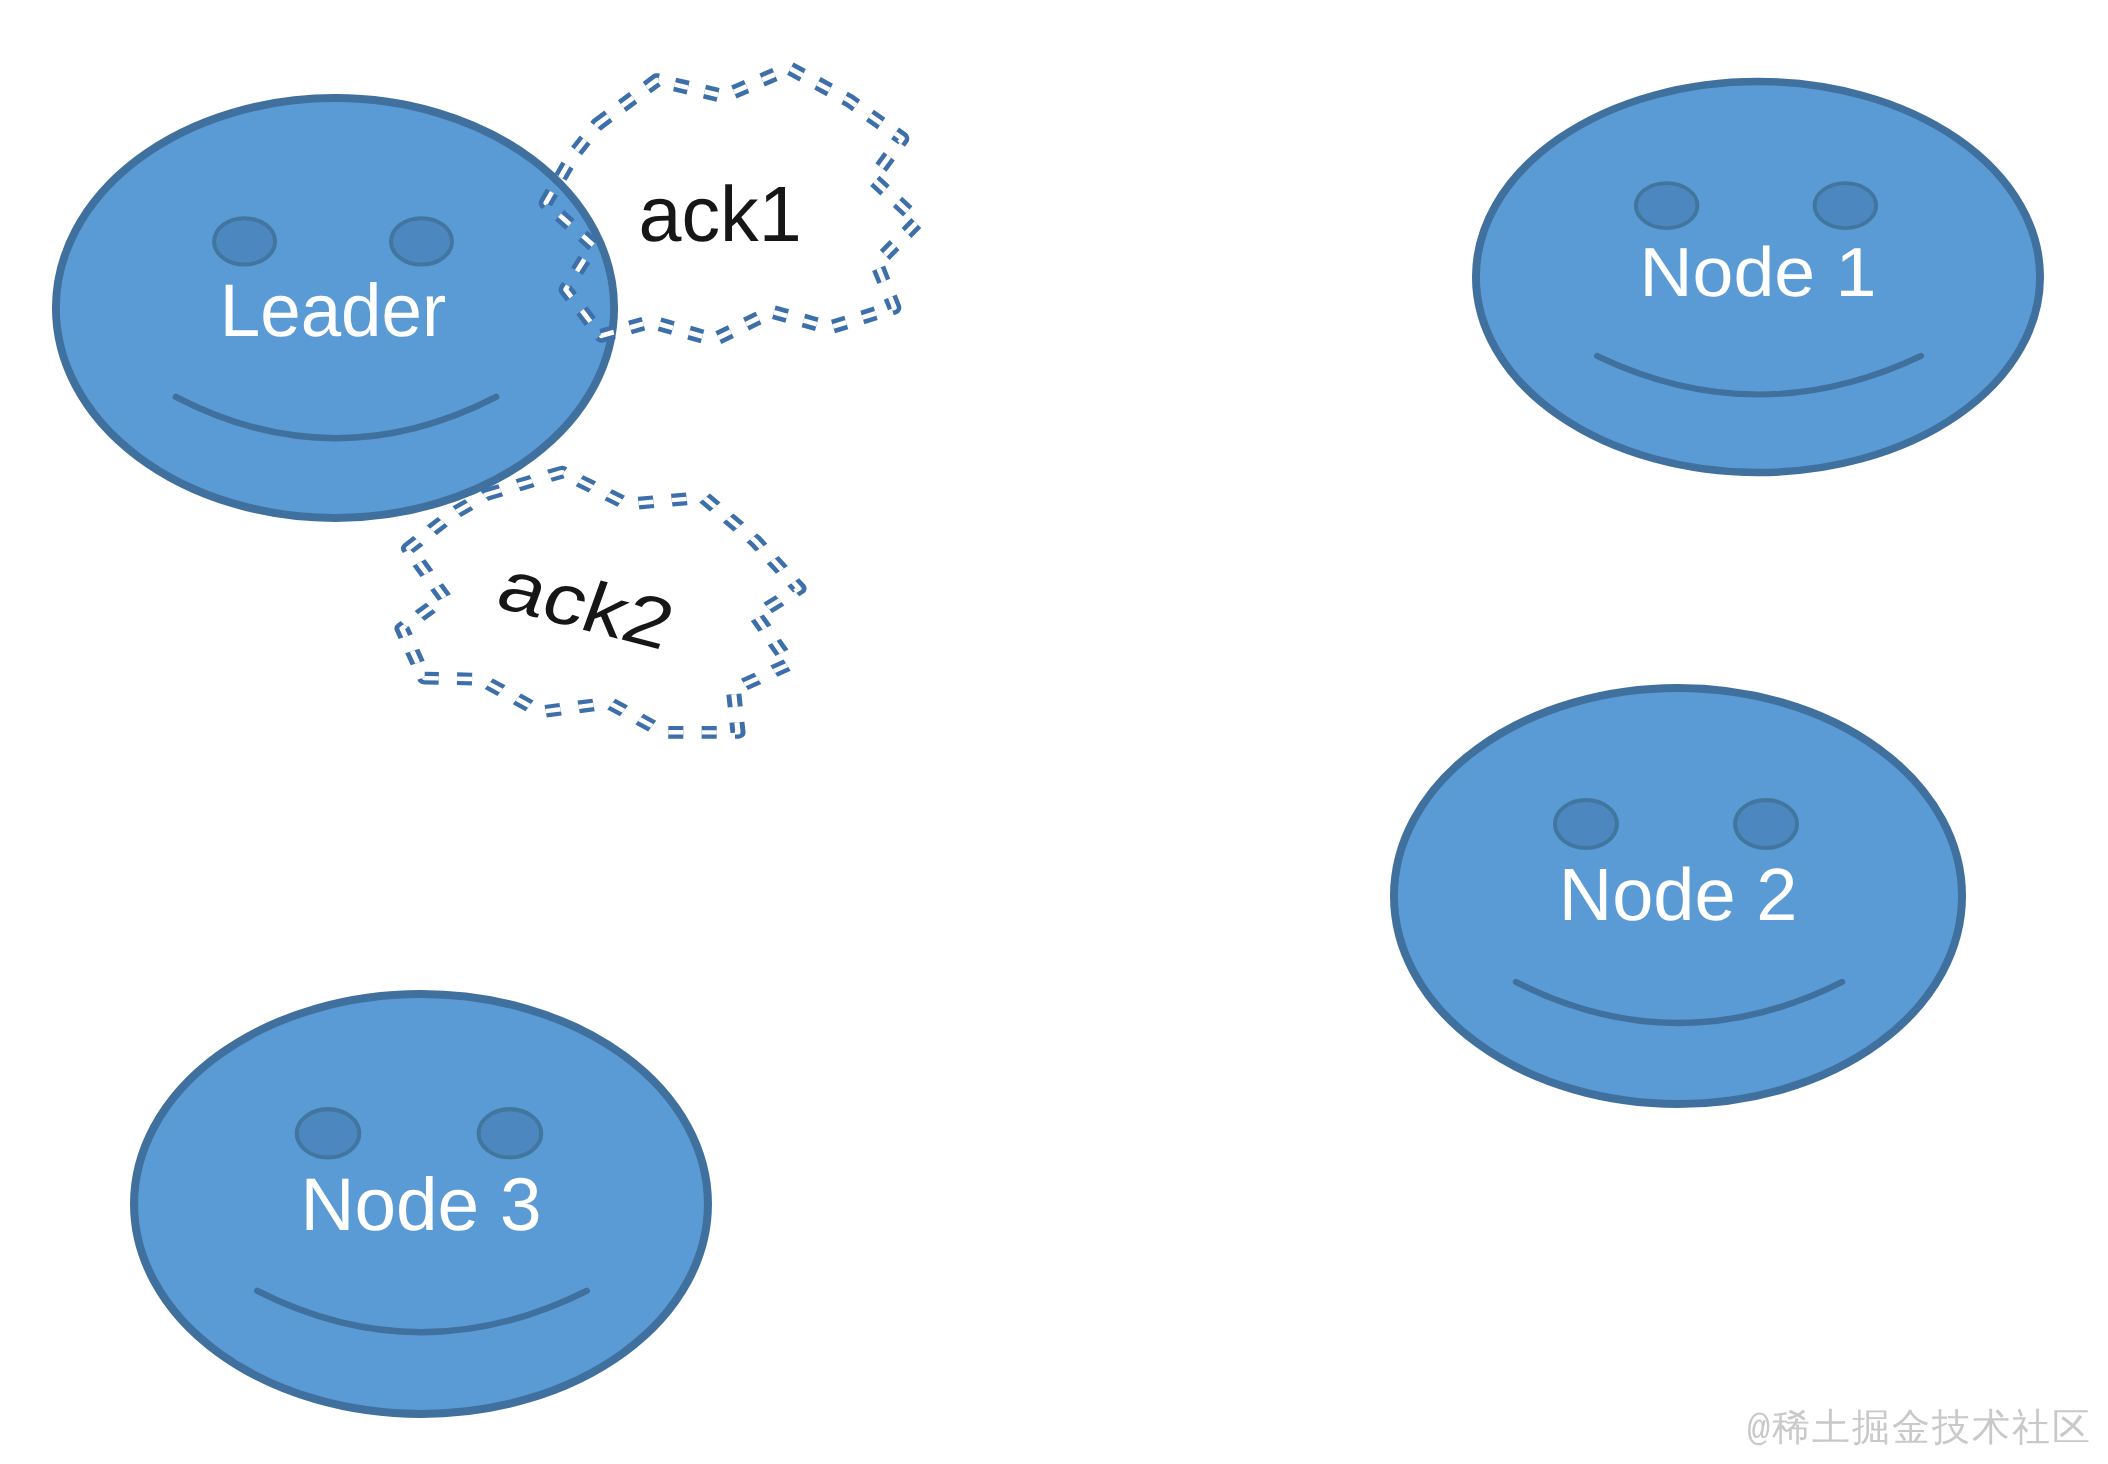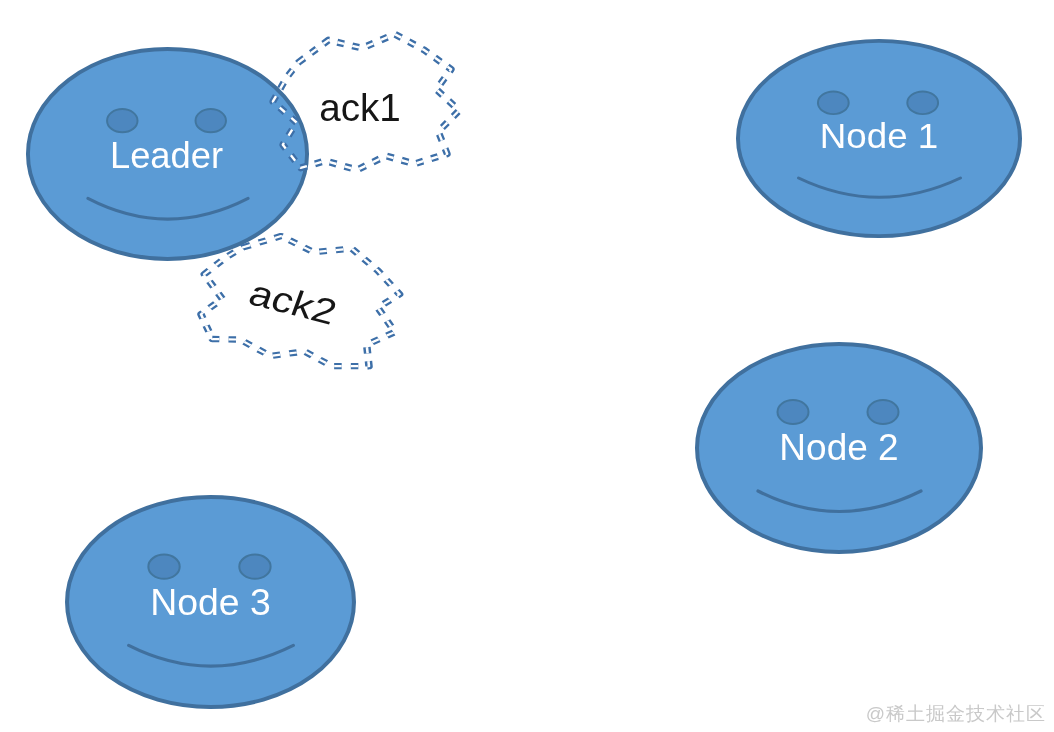--- a/index.html
+++ b/index.html
@@ -63,21 +63,21 @@
     text-anchor: middle;
   }
 
   .watermark {
     position: absolute;
     right: 8px;
     bottom: 5px;
     font-size: 19px;
     letter-spacing: 1px;
     color: var(--watermark-color, #c9c9c9);
-    font-family: Liberation Sans, sans-serif;
+    font-family: Liberation Mono, monospace;
   }
 </style>
 </head>
 <body>
 
 <div class="canvas">
 
   <svg class="abs" style="left:25px; top:45px;" width="285" height="218" viewBox="0 0 290 216" preserveAspectRatio="none">
     <ellipse class="face-ellipse" cx="145" cy="108" rx="142" ry="104"></ellipse>
     <ellipse class="eye" cx="99" cy="75" rx="15.5" ry="11.5"></ellipse>

